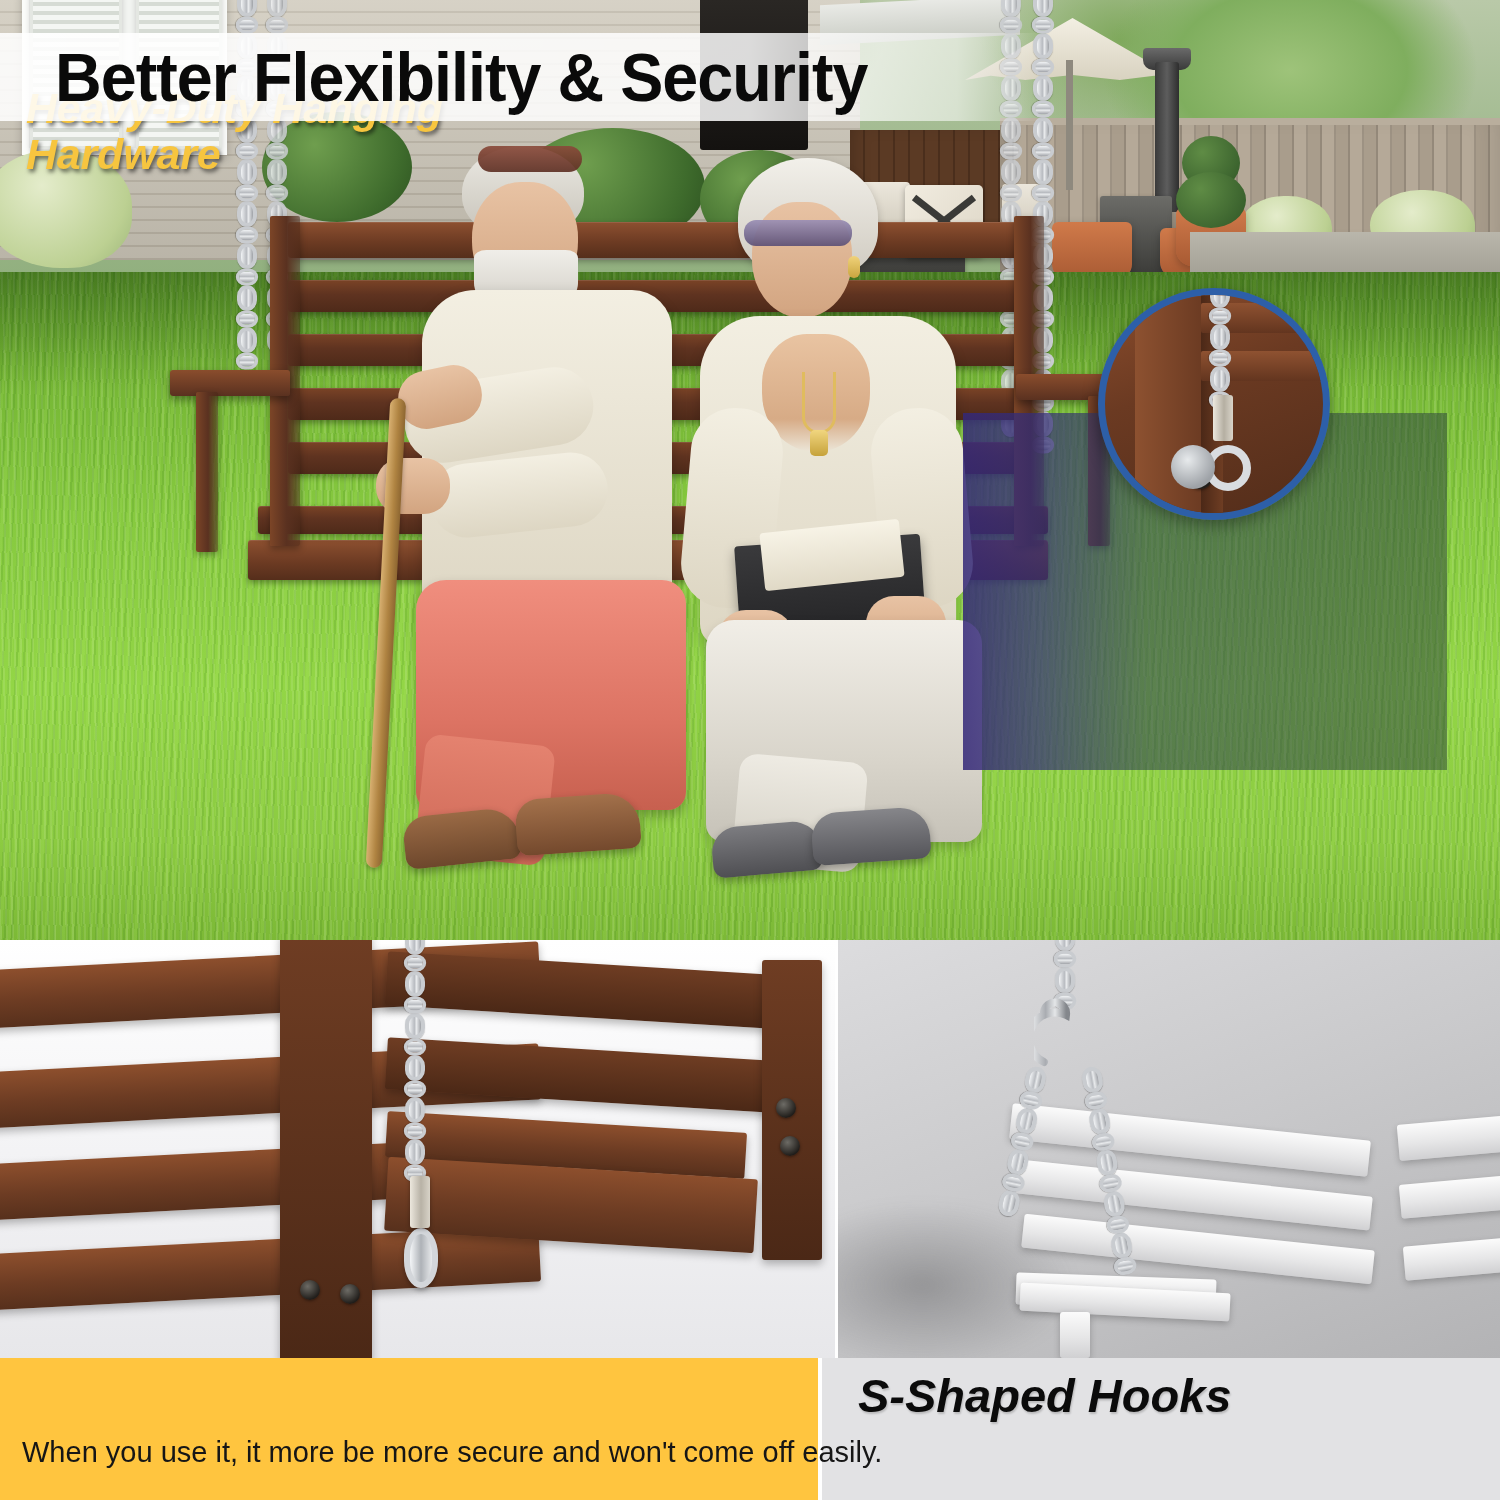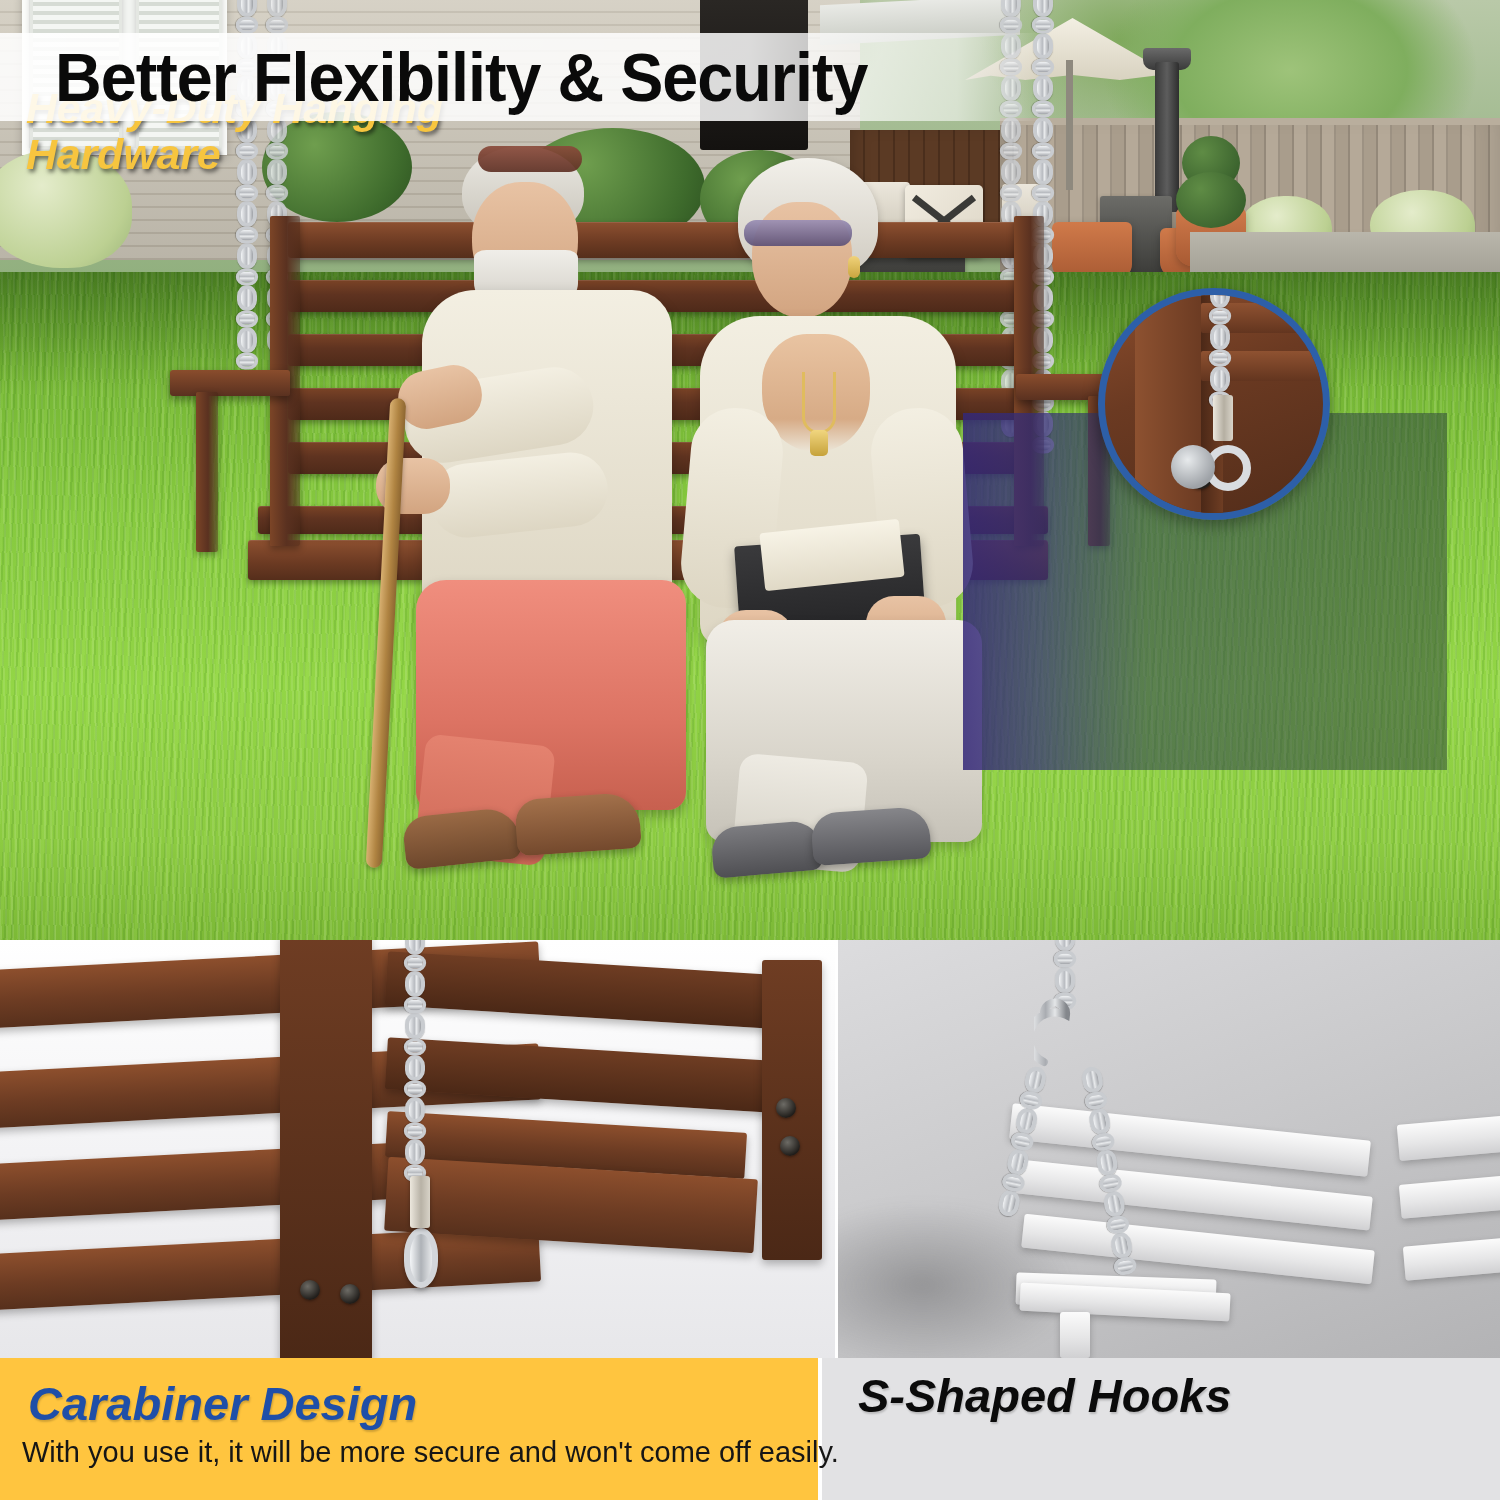--- a/index.html
+++ b/index.html
@@ -606,17 +606,16 @@
       <div class="lnk"></div>
         <div class="lnk"></div>
     </div>
 
   </div>
 
   <div class="cap-left"></div>
   <div class="cap-gap"></div>
   <div class="cap-right"></div>
 
-  <div class="cap-title-left">Carabiner Design</div>
-  <div class="cap-body-left">With you use it, it will be more secure and won't come off easily.</div>
+  <div class="cap-body-left">When you use it, it more be more secure and won't come off easily.</div>
   <div class="cap-title-right">S-Shaped Hooks</div>
 
 </div>
 
 </body></html>

